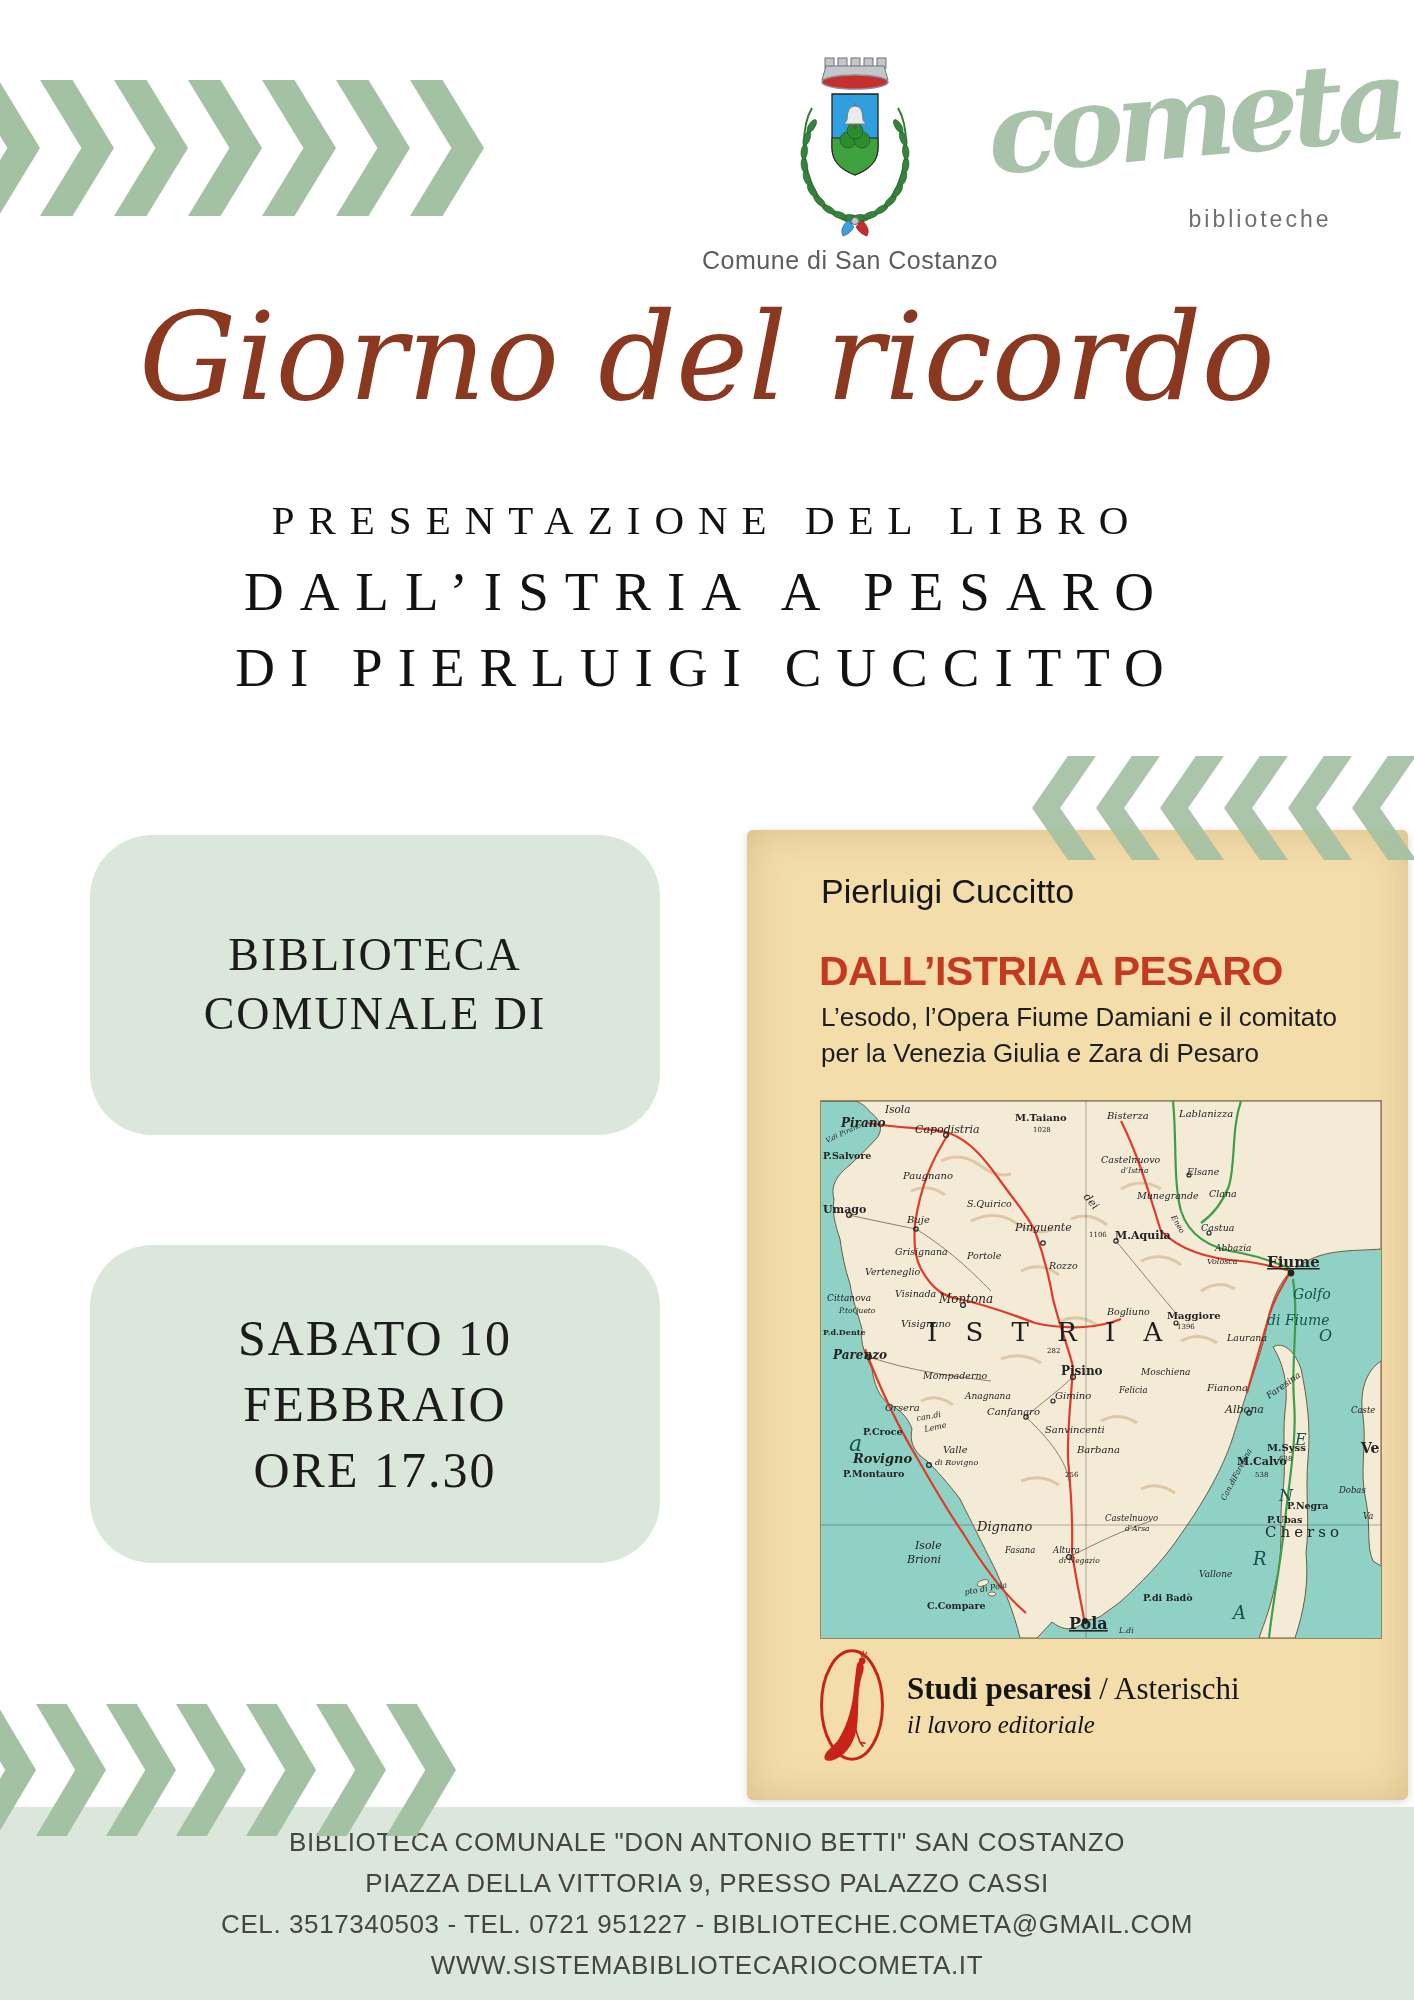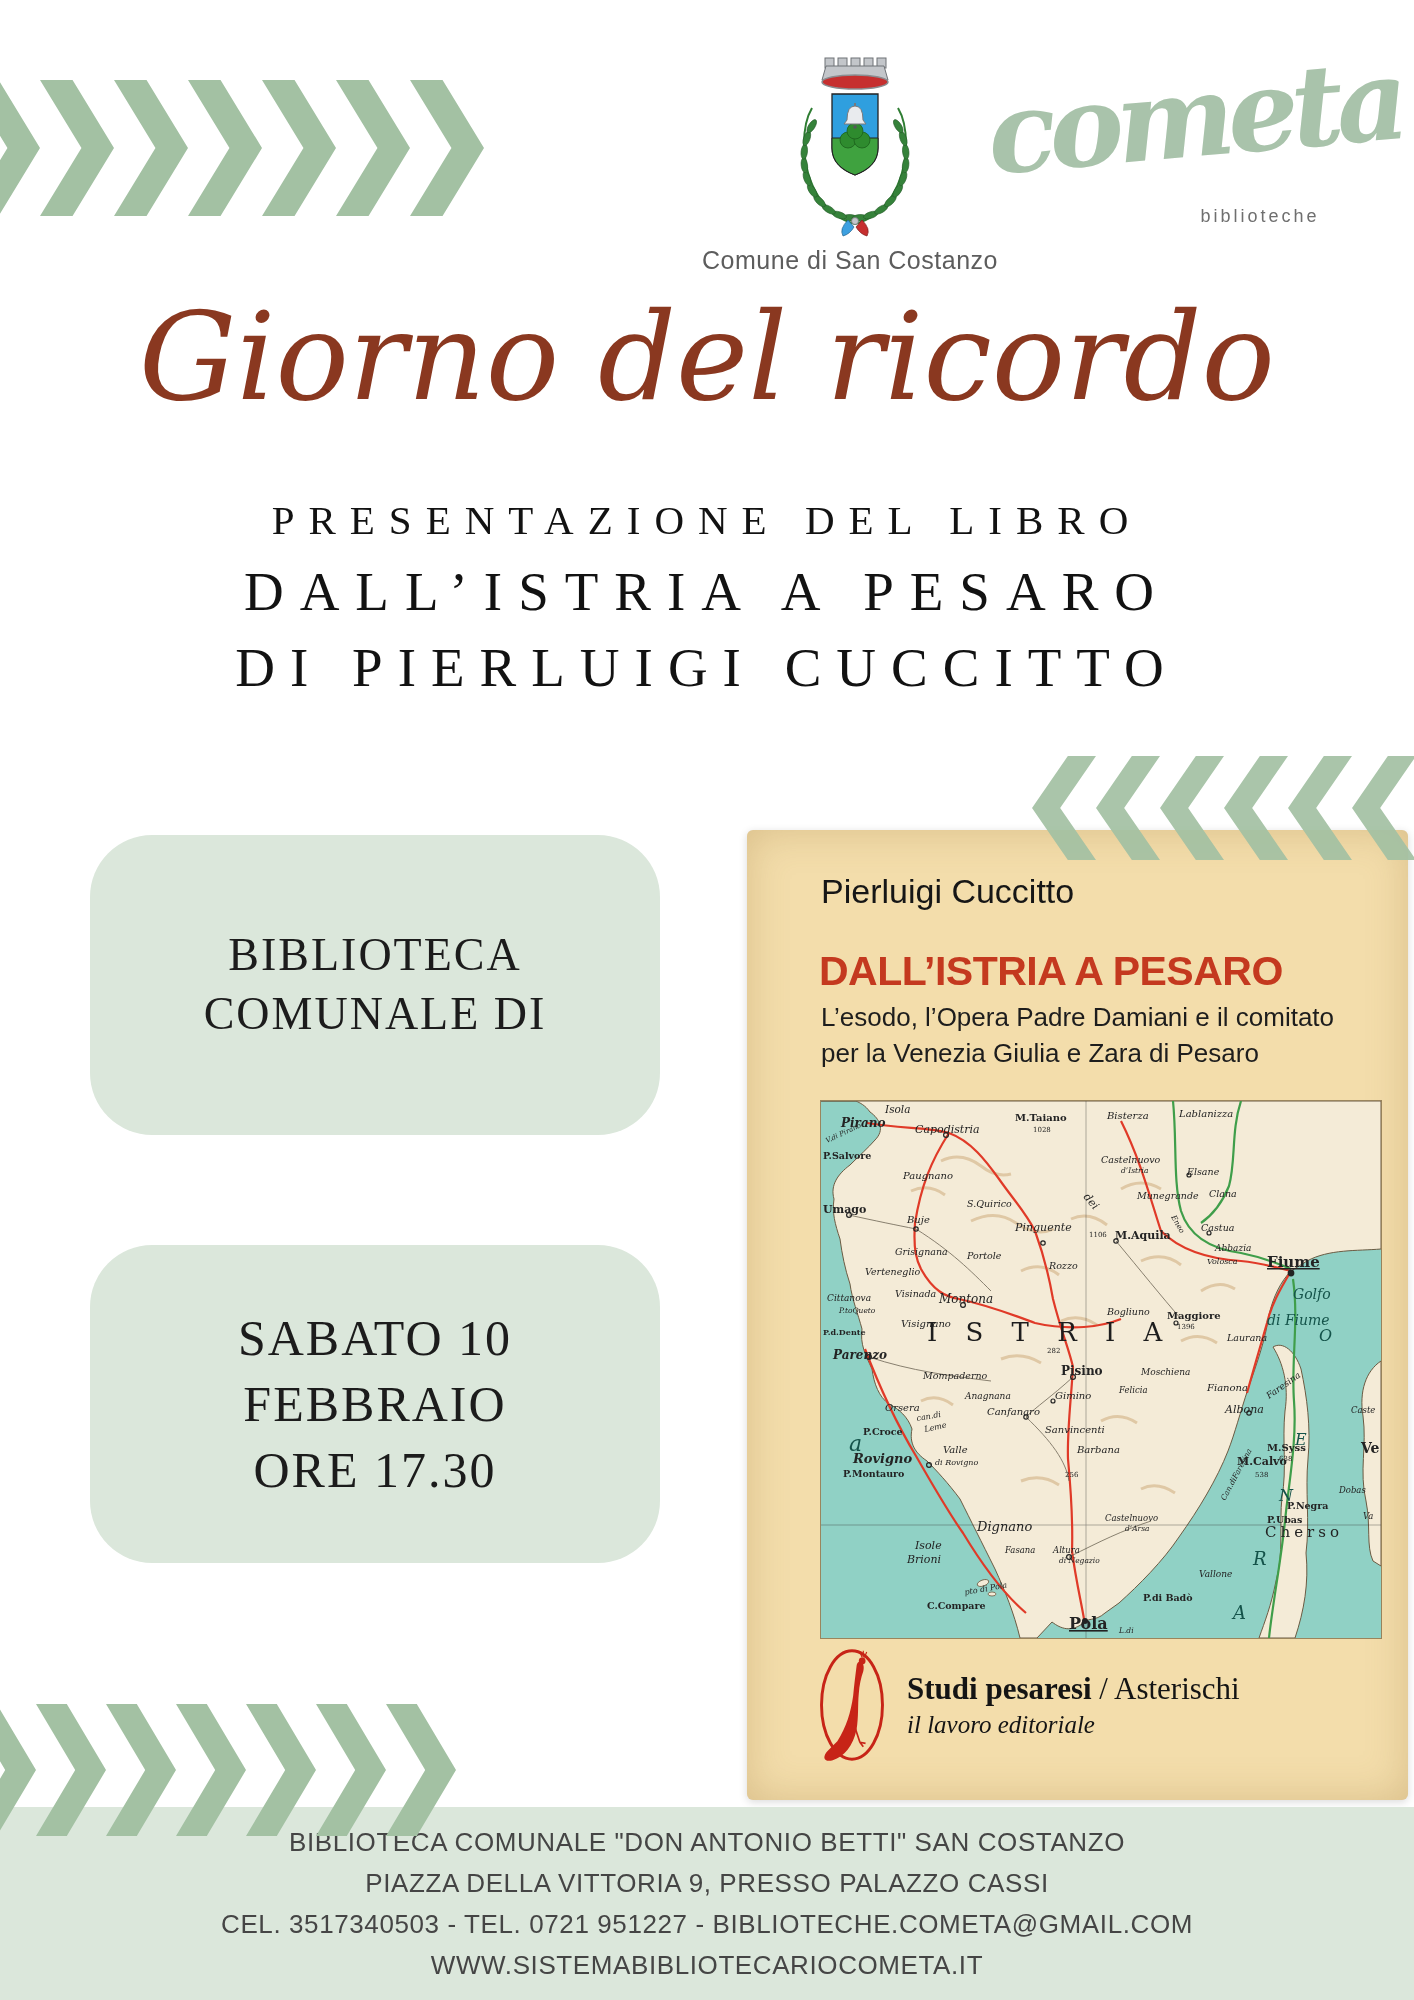--- a/index.html
+++ b/index.html
@@ -25,21 +25,21 @@
     font-size:25px;color:#5d5d5d;letter-spacing:.5px;font-weight:300;
   }
   .cometa{
     position:absolute;left:990px;top:62px;width:390px;height:180px;
     font-family:"DejaVu Serif",serif;font-style:italic;font-weight:bold;
     font-size:112px;color:#a9c3ab;transform:rotate(-5deg);letter-spacing:-7px;
     line-height:1;text-align:center;
   }
   .cometa-sub{
     position:absolute;left:1160px;top:206px;width:200px;text-align:center;
-    font-size:18px;color:#6f6f6f;letter-spacing:3px;font-weight:300;
+    font-size:23px;color:#6f6f6f;letter-spacing:3px;font-weight:300;
   }
   
   .main-title{
     position:absolute;left:0;top:278px;width:1414px;text-align:center;
     font-family:"DejaVu Serif",serif;font-style:italic;font-size:122px;
     color:#8a3820;line-height:1.3;
   }
   .sub1,.sub2,.sub3{
     position:absolute;left:0;width:1414px;text-align:center;
     font-family:"Liberation Serif",serif;color:#121212;white-space:nowrap;
@@ -178,21 +178,21 @@
 
   <div class="info-box box-datetime">
     <div>SABATO 10</div>
     <div>FEBBRAIO</div>
     <div>ORE 17.30</div>
   </div>
 
   <div class="cover">
     <div class="cover-author">Pierluigi Cuccitto</div>
     <div class="cover-title">DALL’ISTRIA A PESARO</div>
-    <div class="cover-sub l1">L’esodo, l’Opera Padre Damiani e il comitato</div>
+    <div class="cover-sub l1">L’esodo, l’Opera Fiume Damiani e il comitato</div>
     <div class="cover-sub l2">per la Venezia Giulia e Zara di Pesaro</div>
 
     <div class="map-wrap">
       <svg id="map-svg" width="560" height="537" viewBox="0 0 560 537">
         <rect x="0" y="0" width="560" height="537" fill="#90d1c5"></rect>
 
         <path d="M0,0 H560 V148
           C536,150 508,148 486,160 L470,170
           C460,180 452,196 448,214 C444,240 436,262 427,288
           C419,312 414,332 407,350 C396,378 378,408 358,436

